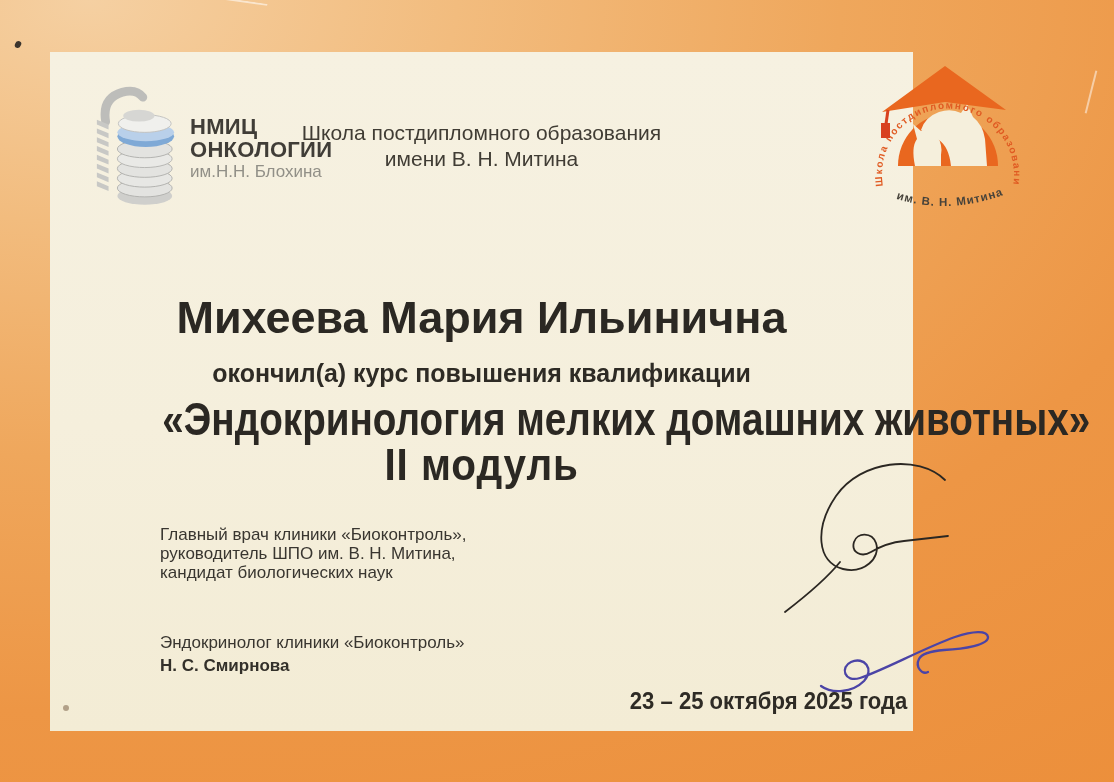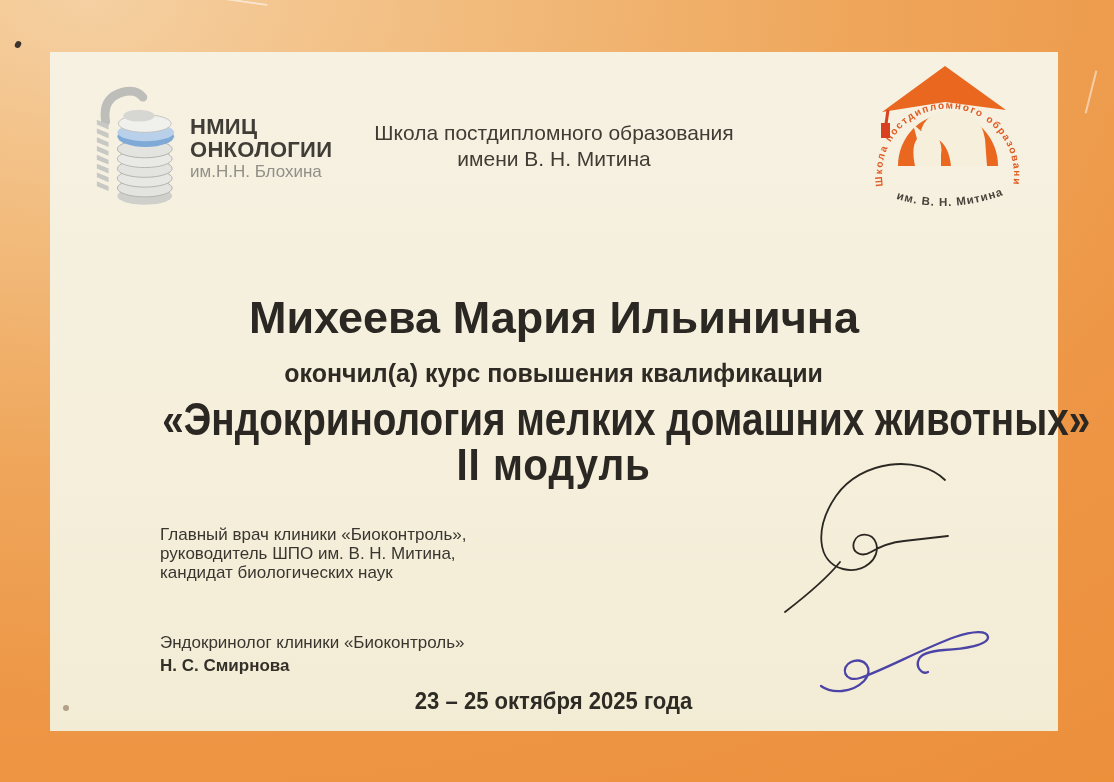--- a/index.html
+++ b/index.html
@@ -4,21 +4,21 @@
 <style>
   html,body{margin:0;padding:0;}
   body{font-family:"Liberation Sans","DejaVu Sans",sans-serif;background:#777;}
   .scan{
     position:relative;width:1114px;height:782px;overflow:hidden;
     background:
       radial-gradient(150% 130% at 8% 0%,
         #f5d0a2 0%, #f2bc7e 22%, #efa75c 45%, #ed9645 70%, #ec8f3b 100%);
   }
   .panel{
-    position:absolute;left:50px;top:52px;width:1008px;height:679px;
+    position:absolute;left:50px;top:52px;width:863px;height:679px;
     background:linear-gradient(180deg,#f6f1e1 0%,#f5efdc 55%,#f3ecd5 100%);
   }
   .abs{position:absolute;}
   .centered{left:0;width:100%;text-align:center;}
   .cond{display:inline-block;transform-origin:50% 50%;}
 
   
   .nmic{left:40px;top:34px;display:flex;align-items:center;gap:12px;}
   .nmic-text{line-height:1.06;}
   .nmic-l1,.nmic-l2{font-weight:bold;font-size:22px;color:#403d37;letter-spacing:.3px;}
@@ -36,21 +36,21 @@
   .course .cond{transform:scaleX(.84);}
   .module{top:388px;font-size:44px;font-weight:bold;color:#2b2823;}
   .module .cond{transform:scaleX(.92);letter-spacing:1px;}
 
   
   .sig-block{left:110px;color:#393630;font-size:17px;line-height:1.12;}
   .sig-block-1{top:473px;}
   .sig-block-2{top:581px;}
   .sig-name{font-weight:bold;margin-top:4px;font-size:17px;color:#33302a;}
 
-  .date-line{top:636px;font-size:23px;font-weight:bold;color:#2e2b25;}
+  .date-line{top:636px;font-size:23px;font-weight:bold;color:#2e2b25;text-align:right;}
   .date-line .cond{transform:scaleX(.96);}
 
   
   .seal{left:800px;top:2px;width:196px;height:164px;}
   .sign1{left:718px;top:398px;width:302px;height:182px;}
   .sign2{left:744px;top:552px;width:292px;height:112px;}
   svg{display:block;}
   svg text{font-family:"Liberation Sans","DejaVu Sans",sans-serif;}
   .seal-arc{font-size:10px;font-weight:bold;letter-spacing:1.6px;}
   .seal-bottom{font-size:11.5px;font-weight:bold;letter-spacing:1px;}

